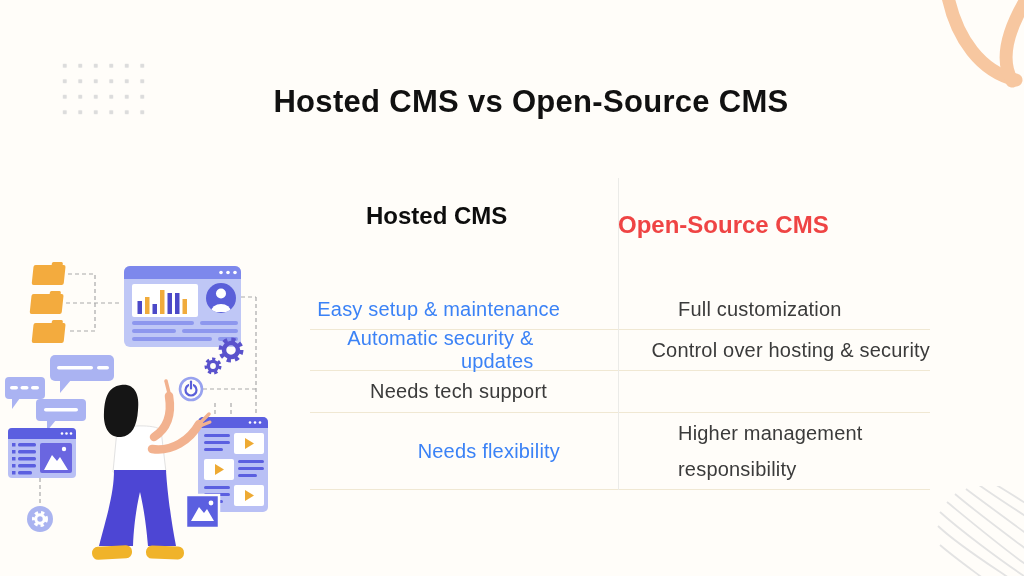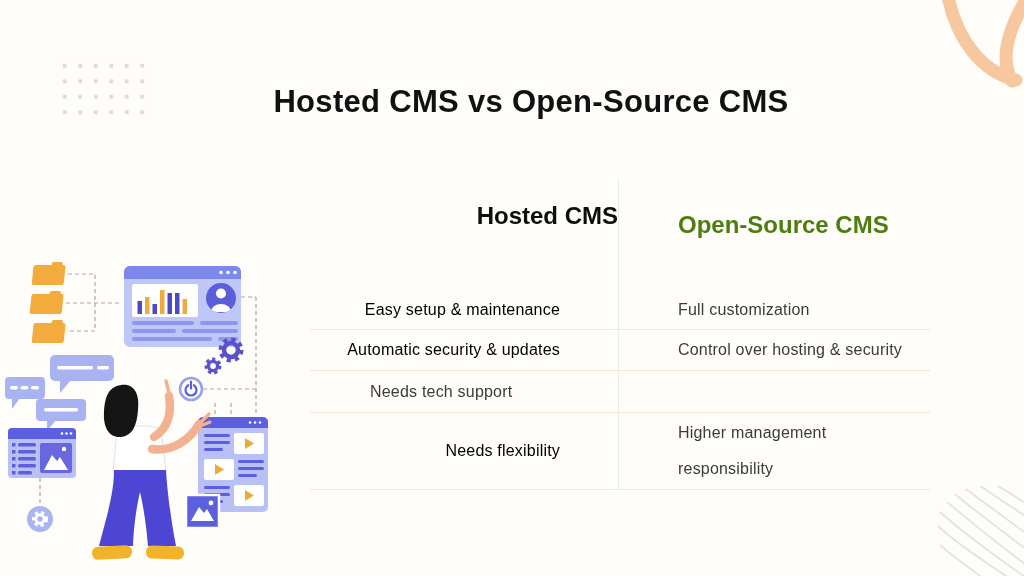--- a/index.html
+++ b/index.html
@@ -13,29 +13,29 @@
   .page-title {
     position: absolute; top: 84px; left: 0; width: 1024px;
     padding-left: 38px; text-align: center;
     font-size: 31px; font-weight: 800; color: #111;
     letter-spacing: 0.3px;
   }
   
   .cmp-table { position: absolute; left: 310px; top: 178px; width: 620px; height: 312px; }
   .v-divider { position: absolute; left: 308px; top: 0; width: 1px; height: 312px; background: #ebebe8; }
   .thead { display: flex; height: 112px; }
-  .th-left  { width: 308px; padding-top: 24px; padding-left: 56px; text-align: right;
+  .th-left  { width: 308px; padding-top: 24px; padding-left: 56px; text-align: left;
               font-size: 24px; font-weight: 800; color: #0d0d0d; }
-  .th-right { width: 312px; padding-top: 33px; padding-left: 60px;
-              font-size: 24px; font-weight: 800; color: #4d7c0f; }
+  .th-right { width: 312px; padding-top: 33px; 
+              font-size: 24px; font-weight: 800; color: #ef4444; }
   .trow { display: flex; align-items: center; border-bottom: 1px solid #f0e8d3; }
   .r1 { height: 40px; } .r2 { height: 41px; justify-content: flex-end; } .r3 { height: 42px; } .r4 { height: 77px; }
   .cl { width: 308px; padding-right: 58px; text-align: right;
-        font-size: 16px; color: #000000; letter-spacing: 0.2px; }
-  .cr { flex: 1; padding-left: 60px; font-size: 16px; color: #3b3b3b;
+        font-size: 20px; color: #3b82f6; letter-spacing: 0.2px; }
+  .cr { flex: 1; padding-left: 60px; font-size: 20px; color: #3b3b3b;
         letter-spacing: 0.2px; white-space: nowrap; }
   .cr .wrap2 { display: inline-block; white-space: normal; max-width: 196px; line-height: 36px; }
   
   .dot-grid {
     position: absolute; left: 57px; top: 58px; width: 93px; height: 63px;
     background-image: radial-gradient(circle, #dcdcdc 2px, transparent 2.5px);
     background-size: 15.5px 15.5px;
   }
   .peach-svg   { position: absolute; right: 0; top: 0; }
   .scribble-svg{ position: absolute; right: 0; bottom: 0; }

